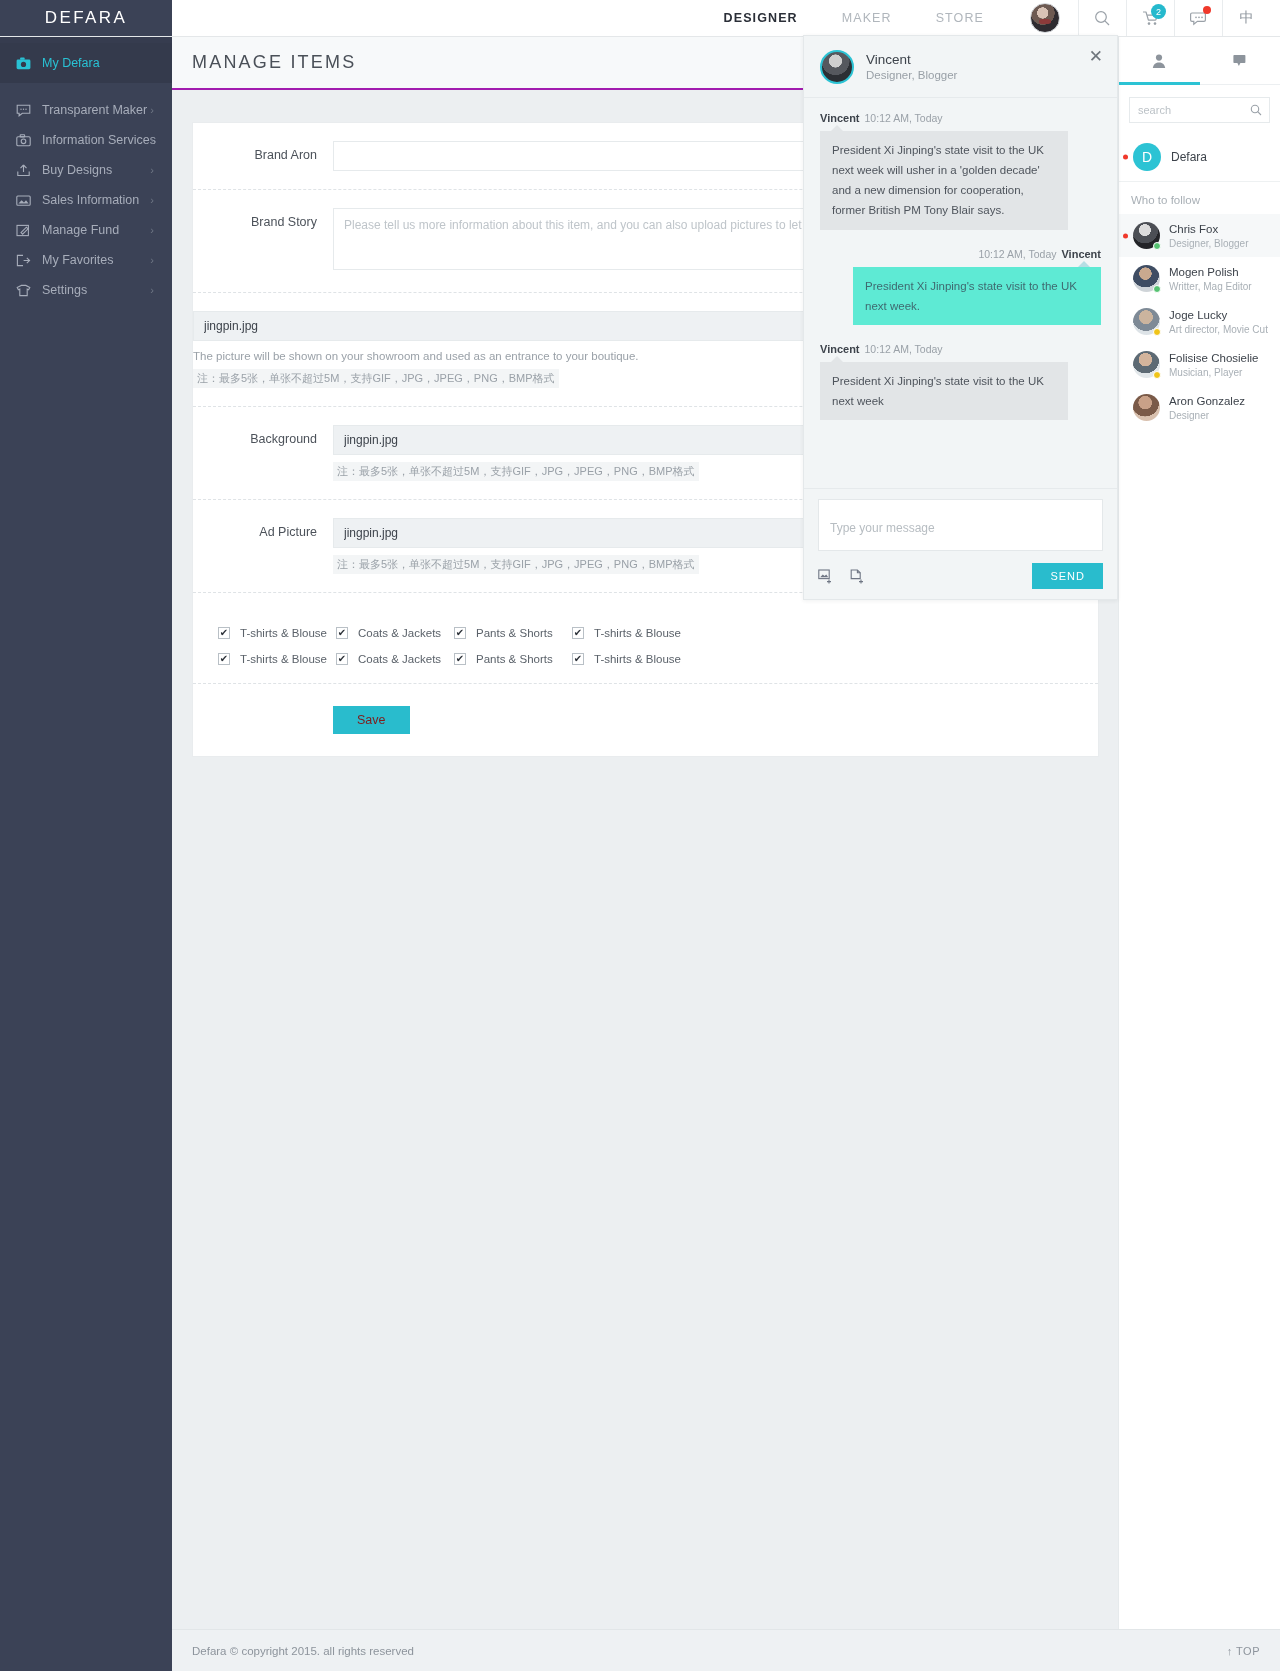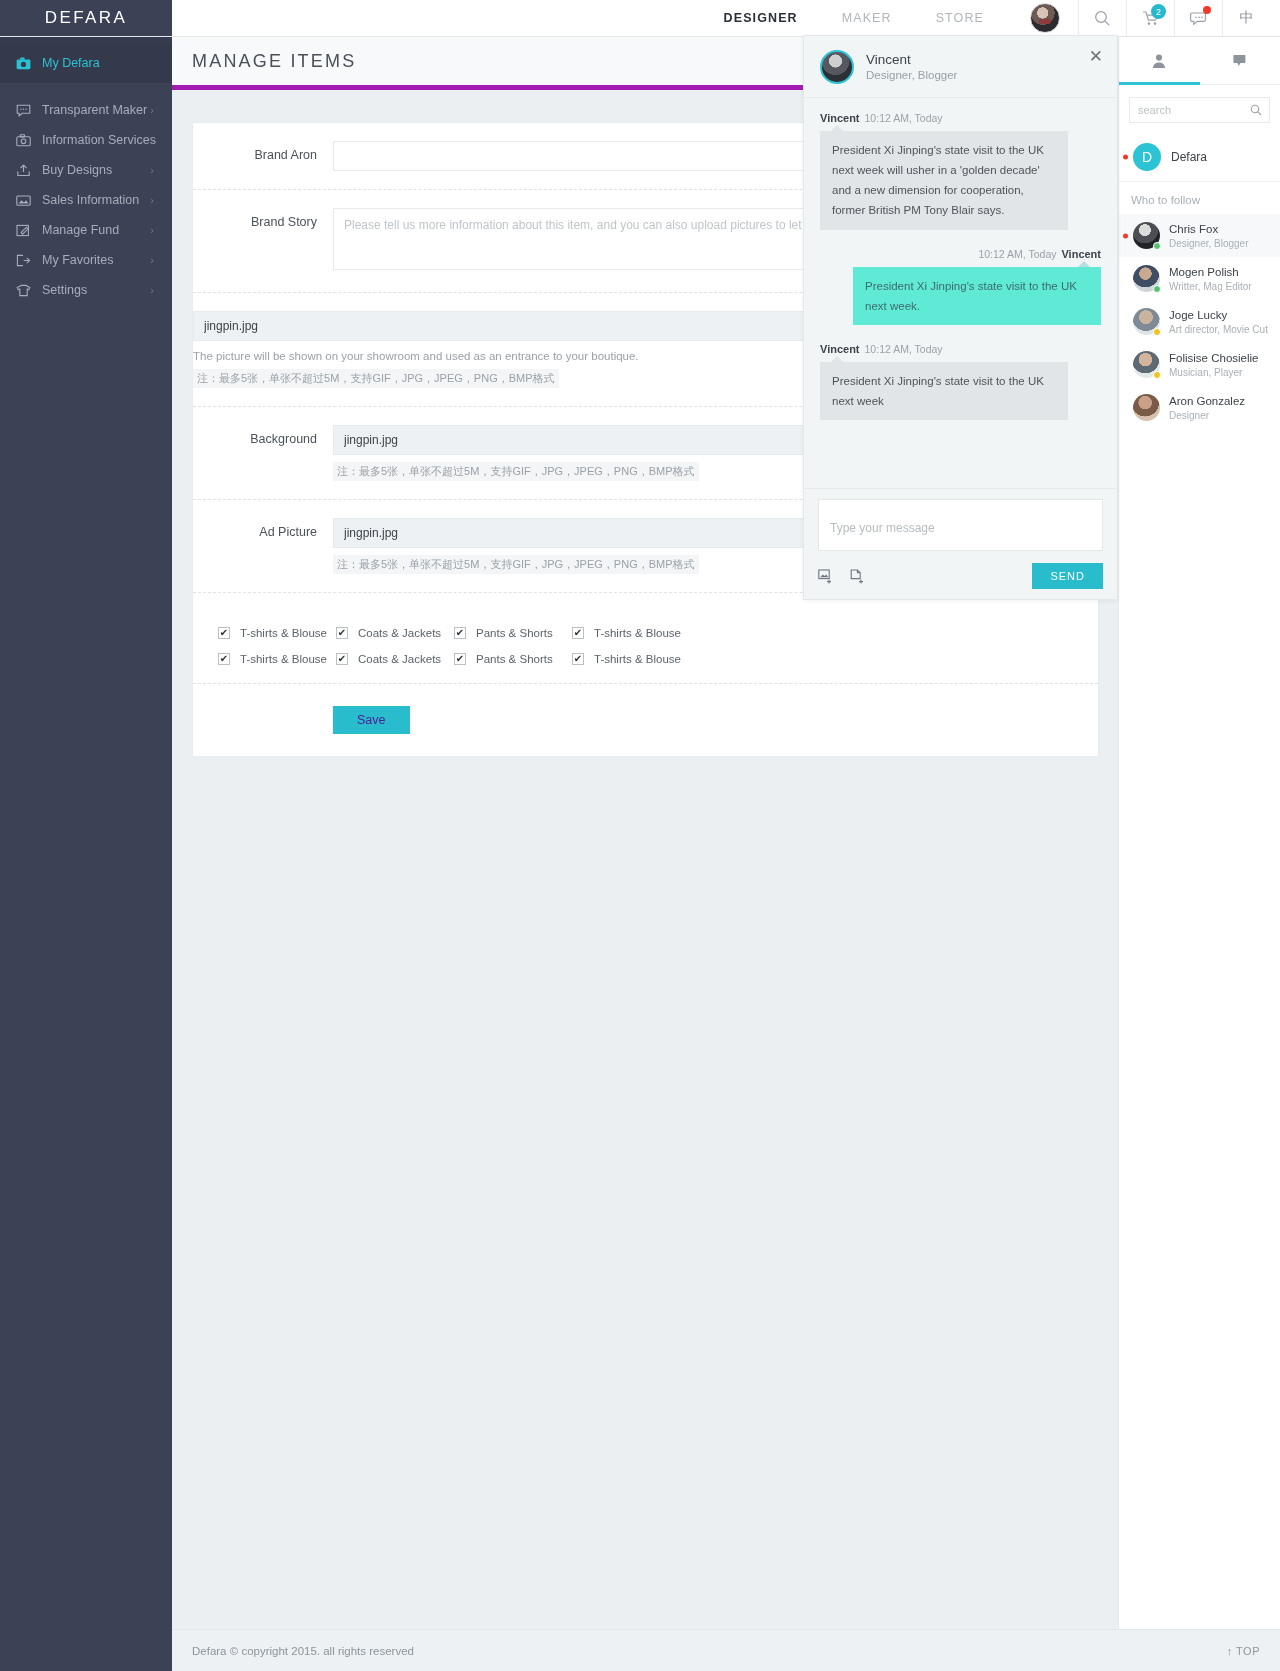--- a/index.html
+++ b/index.html
@@ -67,21 +67,21 @@
   .side-list { padding-top: 12px; }
   .side-list .side-item { height: 30px; margin-bottom: 0; }
 
   
   .main {
     position: absolute; top: 37px; left: 172px; right: 0; bottom: 0;
     background: #eceff1; overflow: hidden;
   }
   .page-head {
     background: #f7f9fa; height: 53px; display: flex; align-items: center;
-    padding-left: 20px; border-bottom: 5px solid #a21caf;
+    padding-left: 20px; border-bottom: 2px solid #a21caf;
     width: 961px;
   }
   .page-title { font-size: 18px; letter-spacing: 2.2px; color: #4a5058; font-weight: 400; }
 
   .card {
     margin: 32px 0 0 20px; width: 907px; background: #fff;
     border: 1px solid #e9ecee;
   }
   .frow { display: flex; border-bottom: 1px dashed #dfe3e6; padding: 18px 0; }
   .frow:last-child { border-bottom: none; }
@@ -120,21 +120,21 @@
   .cbox {
     width: 12px; height: 12px; border: 1px solid #b9c0c6; background: #fff;
     margin-right: 10px; display: flex; align-items: center; justify-content: center;
     font-size: 10px; color: #2e333a; line-height: 1;
   }
   .cb-grid { padding-left: 25px; }
 
   .save-row { padding: 22px 0 22px 0; display: flex; }
   .save-row .pad { width: 140px; }
   .btn-save {
-    background: #29bccd; color: #4c1d95; border: none; font-size: 12.5px;
+    background: #29bccd; color: #7f1d1d; border: none; font-size: 12.5px;
     padding: 7px 24px; cursor: pointer; font-family: inherit;
   }
 
   .footer {
     position: absolute; left: 172px; right: 0; bottom: 0; height: 42px;
     background: #eef1f3; border-top: 1px solid #e2e6e8;
     display: flex; align-items: center; justify-content: space-between;
     padding: 0 20px; font-size: 11.5px; color: #8d949c; z-index: 35;
   }
   .totop { font-size: 11px; letter-spacing: 0.5px; color: #8d949c; cursor: pointer; }

